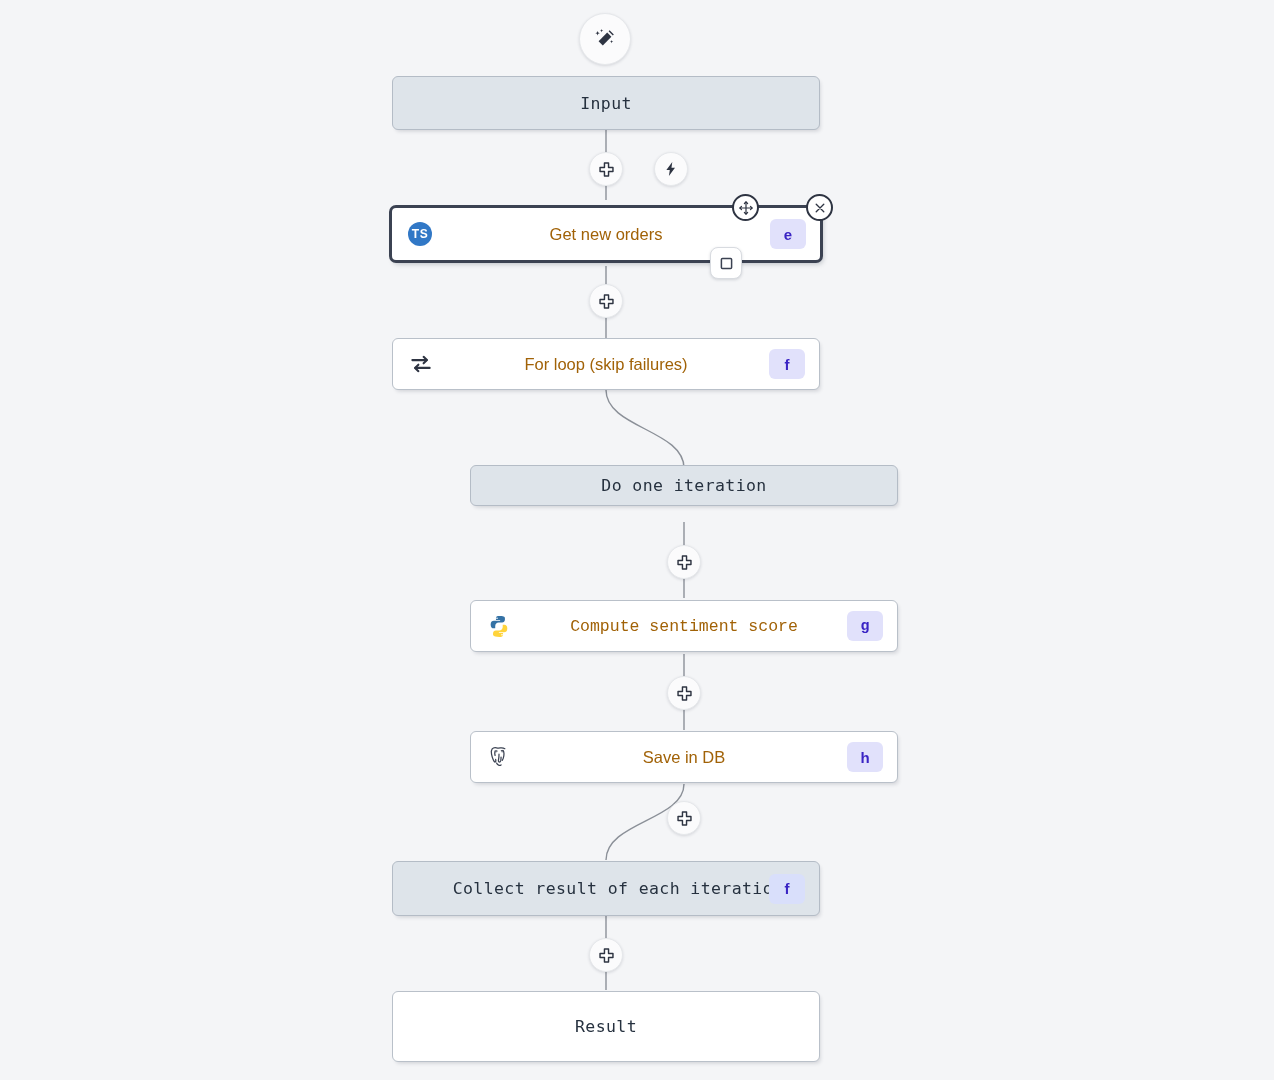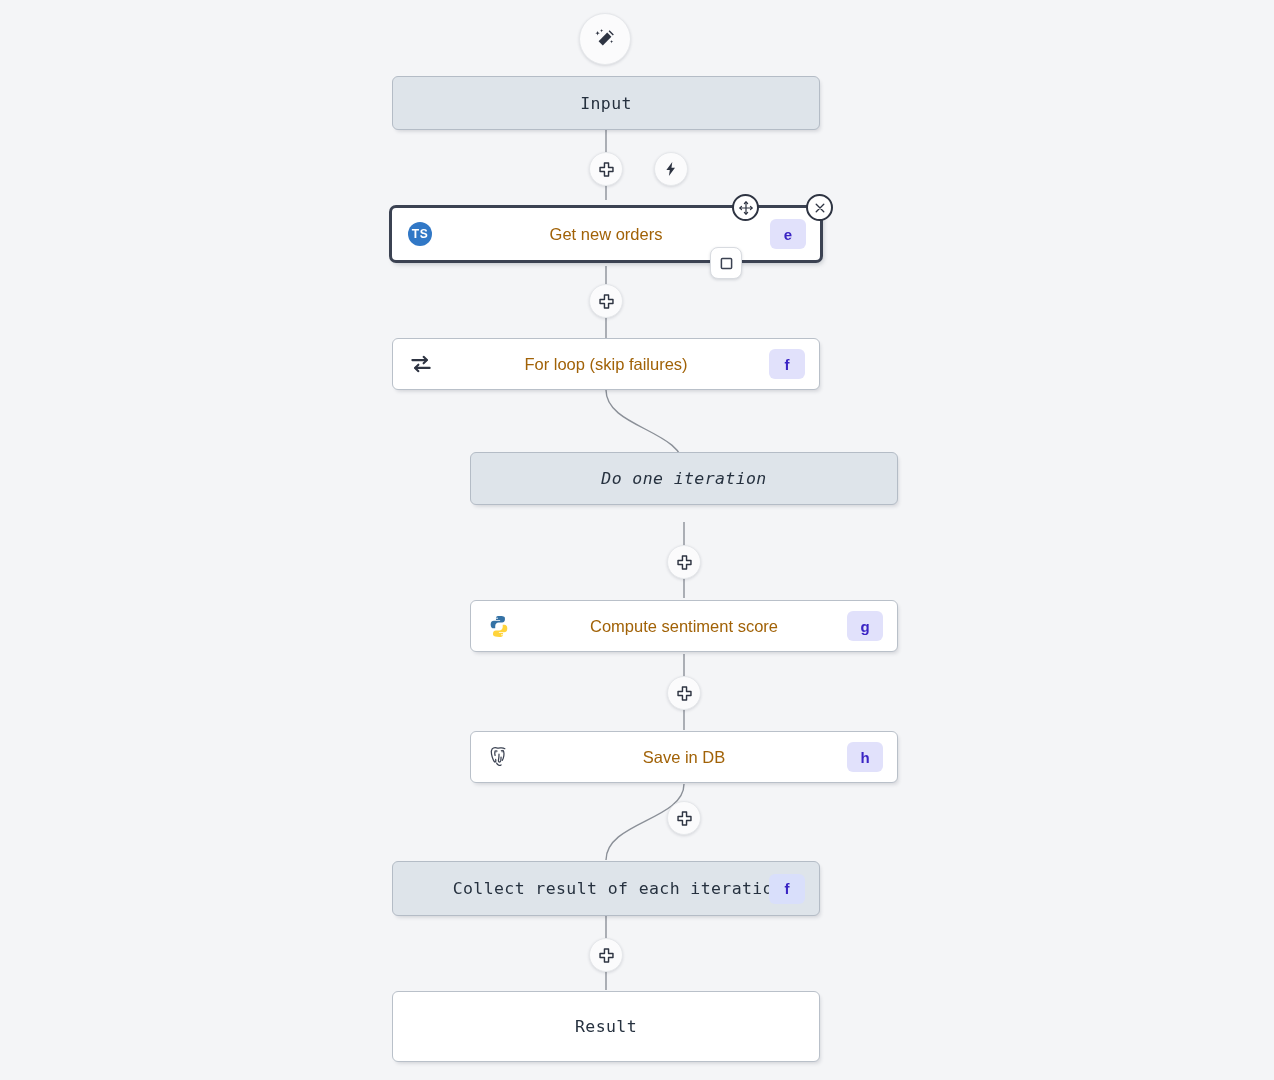--- a/index.html
+++ b/index.html
@@ -177,31 +177,31 @@
           <path d="M14.4 5.4l3.1 3.0-3.1 3.0"></path>
           <path d="M20 15.6H6.8"></path>
           <path d="M9.6 12.6l-3.1 3.0 3.1 3.0"></path>
         </g>
       </svg>
     </span>
     <span class="title">For loop (skip failures)</span>
     <span class="badge">f</span>
   </div>
 
-  <div class="node shaded mono" style="left:470px; top:452px; width:428px; height:53px;font-style:italic;">
+  <div class="node shaded mono" style="left:470px; top:465px; width:428px; height:41px;">
     <span class="title">Do one iteration</span>
   </div>
 
   <div class="fbtn" style="left:667px; top:545px;">
     <svg width="17" height="17" viewBox="0 0 20 20">
       <path d="M7.6 2.4h4.8v5.2h5.2v4.8h-5.2v5.2H7.6v-5.2H2.4V7.6h5.2z" fill="#ffffff" stroke="#2e3442" stroke-width="1.7" stroke-linejoin="round"></path>
     </svg>
   </div>
 
-  <div class="node" style="left:470px; top:600px; width:428px; height:52px;">
+  <div class="node" style="left:470px; top:600px; width:428px; height:52px;font-family:Liberation Mono, monospace;">
     <span class="icon-slot">
       <svg width="25" height="25" viewBox="0 0 24 24">
         <path d="M11.9 2.0c-1.8 0-3.3.3-3.3 1.9v1.9h4.0v.6H6.6c-1.7 0-3.1 1.0-3.1 3.6 0 2.6 1.2 3.7 2.9 3.7h1.5v-2.2c0-1.8 1.5-3.3 3.3-3.3h3.3c1.5 0 2.7-1.2 2.7-2.7V3.9C17.2 2.5 15.6 2 11.9 2zM9.6 3.3c.4 0 .8.4.8.8s-.3.8-.8.8-.8-.4-.8-.8.4-.8.8-.8z" fill="#3572A5"></path>
         <path d="M12.1 22c1.8 0 3.3-.3 3.3-1.9v-1.9h-4.0v-.6h5.0c1.7 0 3.1-1.0 3.1-3.6 0-2.6-1.2-3.7-2.9-3.7h-1.5v2.2c0 1.8-1.5 3.3-3.3 3.3H8.5c-1.5 0-2.7 1.2-2.7 2.7v1.6C6.8 21.5 8.4 22 12.1 22zM14.4 20.7c-.4 0-.8-.4-.8-.8s.3-.8.8-.8.8.4.8.8-.4.8-.8.8z" fill="#FFD43B"></path>
       </svg>
     </span>
     <span class="title">Compute sentiment score</span>
     <span class="badge">g</span>
   </div>
 

